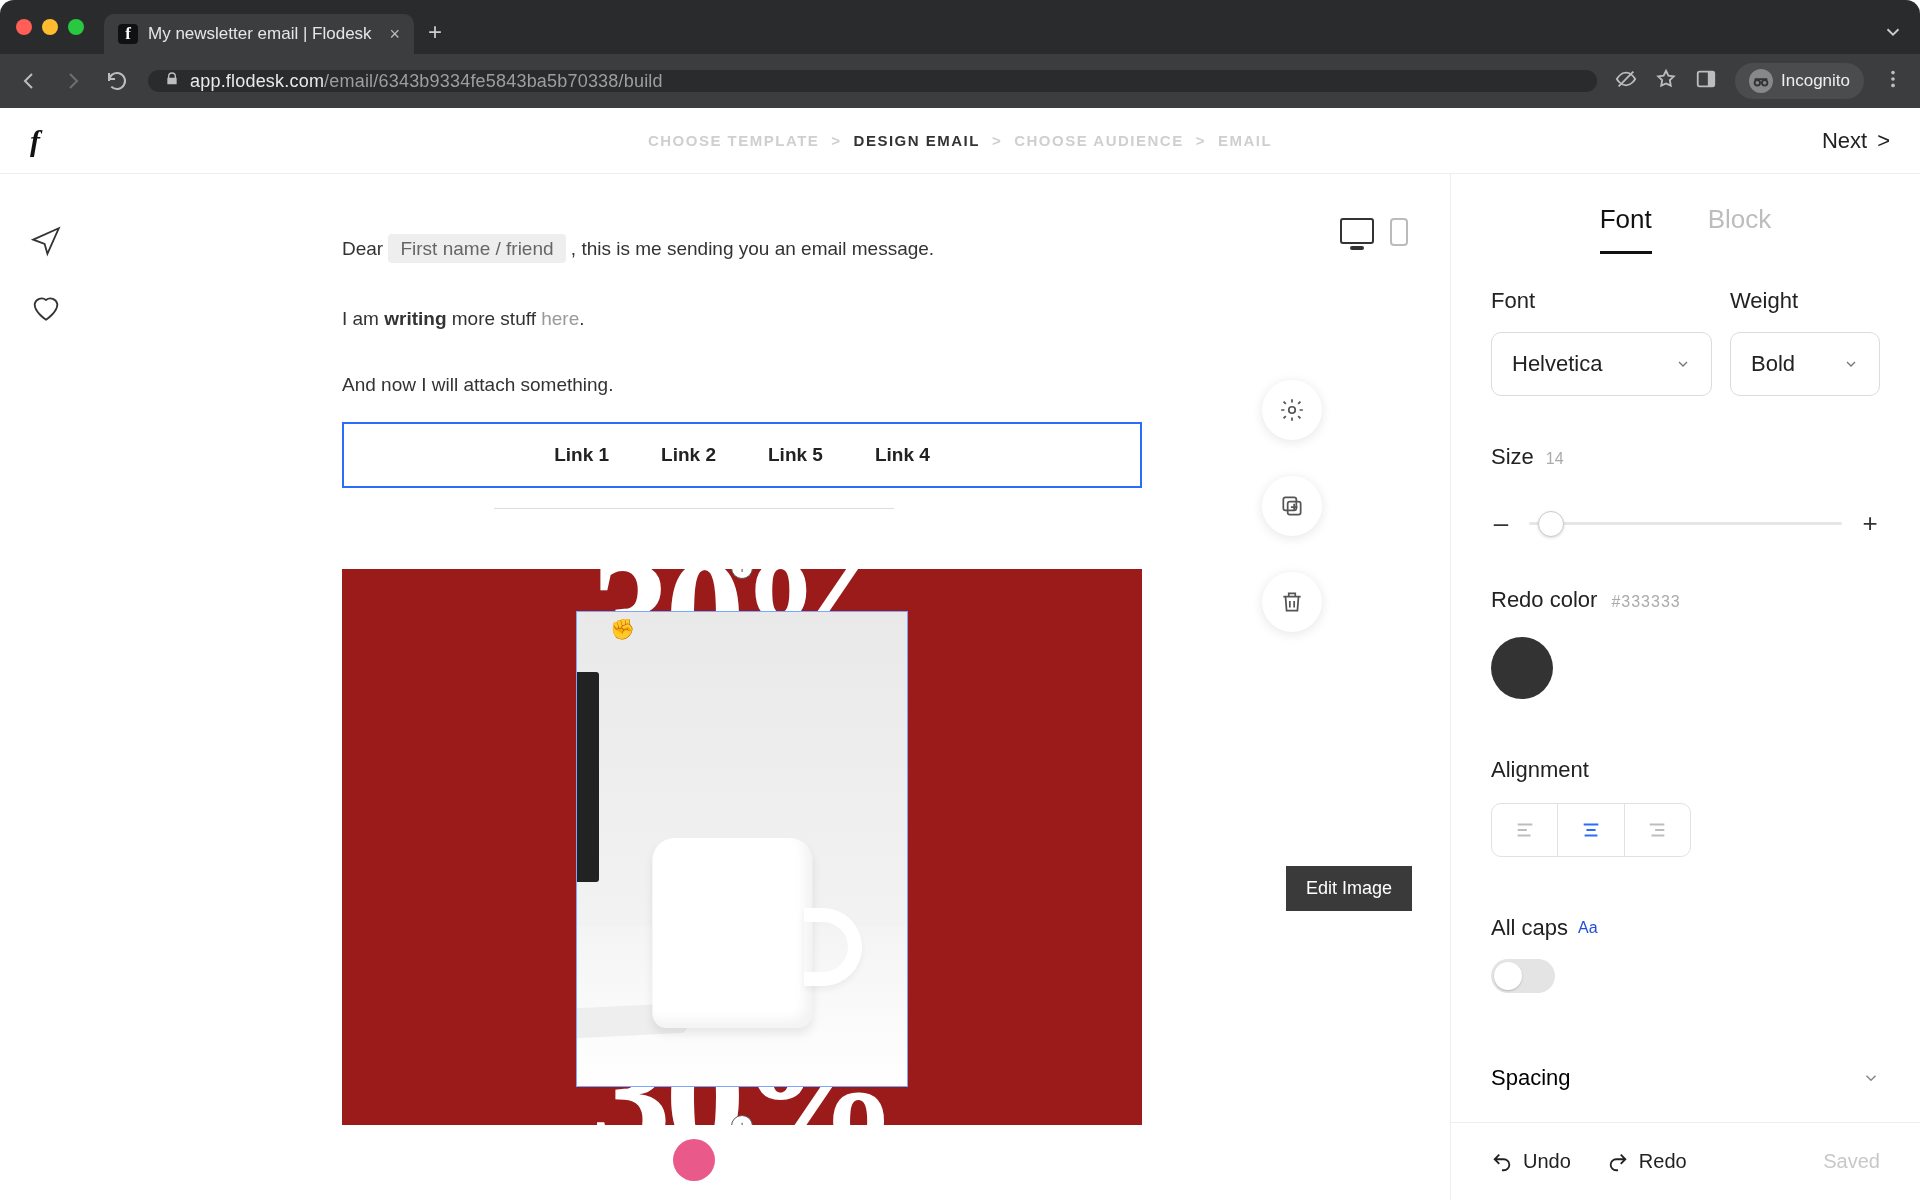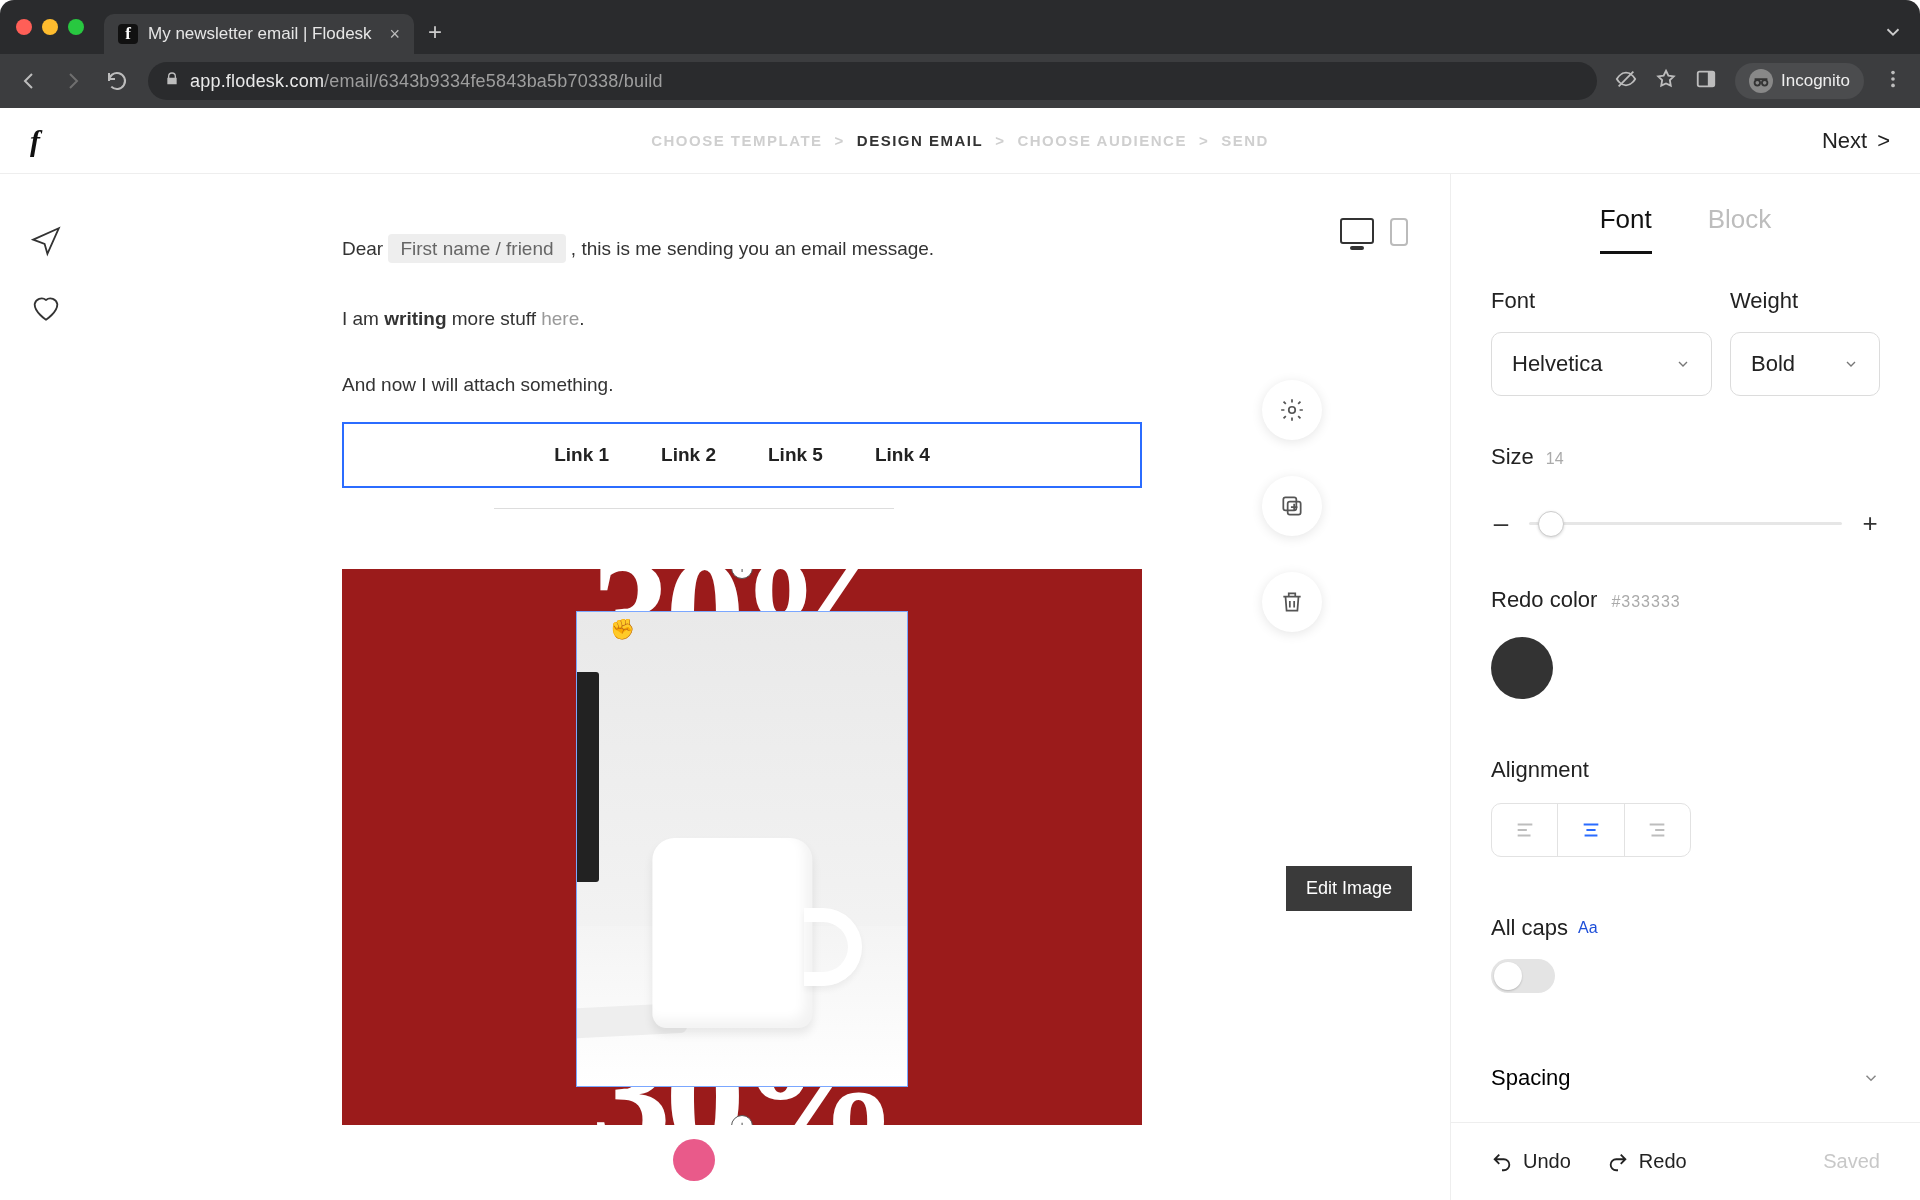--- a/index.html
+++ b/index.html
@@ -16,21 +16,21 @@
   .tab .favicon { width: 20px; height: 20px; background: #111; border-radius: 4px; display:flex; align-items:center; justify-content:center; color:#fff; font-family: serif; font-weight: bold; }
   .tab .close { margin-left: auto; font-size: 18px; color: #bbb; }
   .new-tab { color: #ccc; font-size: 24px; margin-left: 14px; margin-top: 10px; }
   .chrome-right { margin-left: auto; color: #ccc; display:flex; align-items:center; margin-top:10px;}
   .chrome-right svg { width:22px; height:22px; }
 
   .addr-bar { background: #3c3d3f; height: 54px; display: flex; align-items: center; padding: 0 16px; gap: 18px; }
   .nav-icon { width: 26px; height: 26px; display:flex; align-items:center; justify-content:center; }
   .nav-icon svg { width: 24px; height: 24px; stroke: #bdbdbd; fill: none; stroke-width: 2; }
   .nav-icon.dim svg { stroke: #6f6f6f; }
-  .url-field { flex: 1; background: #2a2b2d; height: 38px; border-radius: 19px; display: flex; align-items: center; padding: 0 16px; gap: 10px; }
+  .url-field { flex: 1; background: #2a2b2d; height: 22px; border-radius: 19px; display: flex; align-items: center; padding: 0 16px; gap: 10px; }
   .url-field .lock svg { width:16px; height:16px; fill:#bdbdbd; }
   .url-text { color: #9e9e9e; font-size: 18px; letter-spacing: .2px; }
   .url-text .host { color: #eaeaea; }
   .addr-right { display:flex; align-items:center; gap: 18px; color:#e0e0e0; }
   .addr-right svg { width:22px; height:22px; fill:#bdbdbd; }
   .incognito-badge { display:flex; align-items:center; gap:8px; background:#4b4c4e; padding:6px 14px; border-radius:20px; color:#eee; font-size:17px; }
   .incognito-badge .icon { width:24px; height:24px; background:#888; border-radius:50%; display:flex; align-items:center; justify-content:center; }
 
   
   .app-topbar { height: 66px; border-bottom: 1px solid #eee; display: flex; align-items: center; padding: 0 30px; }
@@ -213,21 +213,21 @@
 
   <div class="app-topbar" style="position:relative;">
     <span class="logo">f</span>
     <div class="breadcrumbs">
       <span>CHOOSE TEMPLATE</span>
       <span class="sep">&gt;</span>
       <span class="active">DESIGN EMAIL</span>
       <span class="sep">&gt;</span>
       <span>CHOOSE AUDIENCE</span>
       <span class="sep">&gt;</span>
-      <span>SEND</span>
+      <span>EMAIL</span>
     </div>
     <div class="next-link">
       <span>Next</span>
         <span>&gt;</span>
     </div>
   </div>
 
   <div class="main-area">
     <div class="left-rail">
       <span><svg viewBox="0 0 24 24">

